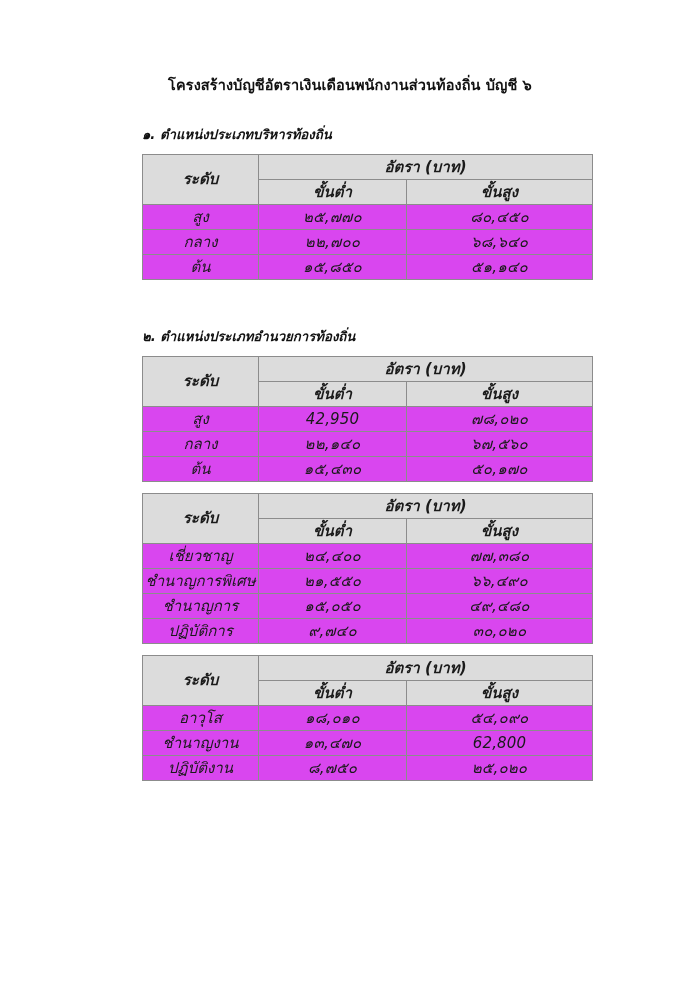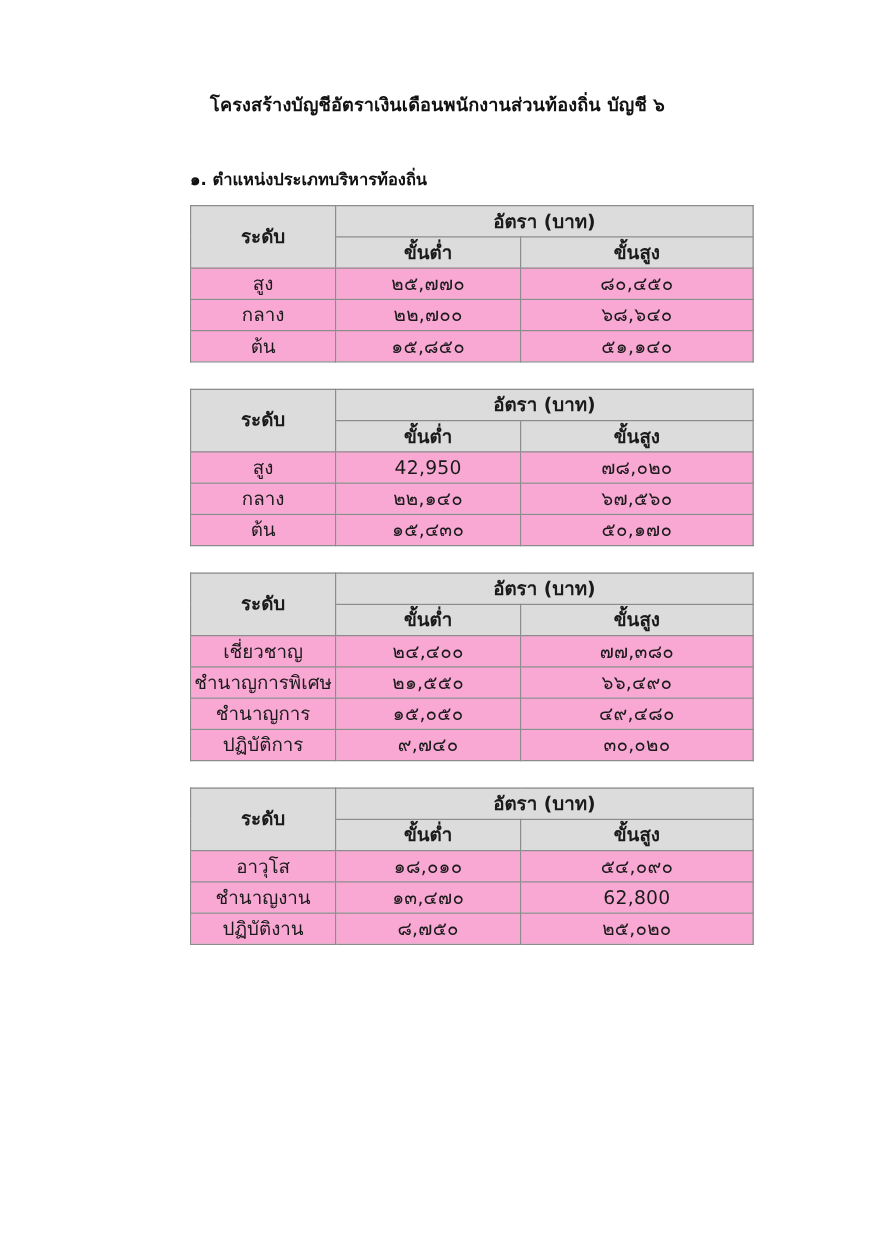--- a/index.html
+++ b/index.html
@@ -26,21 +26,22 @@
     text-align: center;
     font-size: 14.5px;
     font-weight: bold;
     color: #111111;
     margin: 0;
     padding-top: 76px;
     letter-spacing: 0.1px;
     line-height: 1.35;
   }
   .section {
-    margin: 10px;
+    margin: 0;
+    font-style: italic;
   }
   .section-heading {
     font-size: 13.2px;
     font-weight: bold;
     color: #111111;
     margin: 0;
     padding-left: 142px;
     line-height: 1.3;
   }
   .sec1 { padding-top: 30px; }
@@ -72,21 +73,21 @@
   }
   table.rate-table thead th {
     background: #dcdcdc;
     font-weight: bold;
     height: 23px;
   }
   table.rate-table thead th.level-head {
     height: 46px;
   }
   table.rate-table tbody td {
-    background: #f9a8d4;
+    background: #d946ef;
     height: 23px;
     font-weight: normal;
   }
   .num {
     letter-spacing: 0.2px;
   }
 </style>
 </head>
 <body>
 
@@ -128,20 +129,21 @@
             <td>ต้น</td>
             <td class="num">๑๕,๘๕๐</td>
             <td class="num">๕๑,๑๔๐</td>
           </tr>
         </tbody>
       </table>
     </div>
   </div>
 
   <div class="section">
+    <div class="section-heading sec2">๒. ตำแหน่งประเภทอำนวยการท้องถิ่น</div>
     <div class="table-wrap">
       <table class="rate-table">
         <colgroup>
             <col class="c-level">
             <col class="c-min">
             <col class="c-max">
           </colgroup>
         <thead>
           <tr>
             <th class="level-head" rowspan="2">ระดับ</th>

